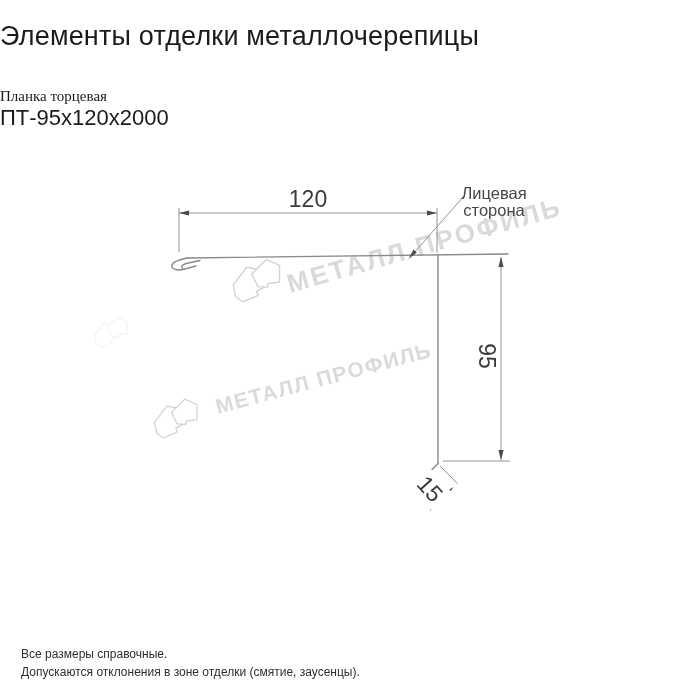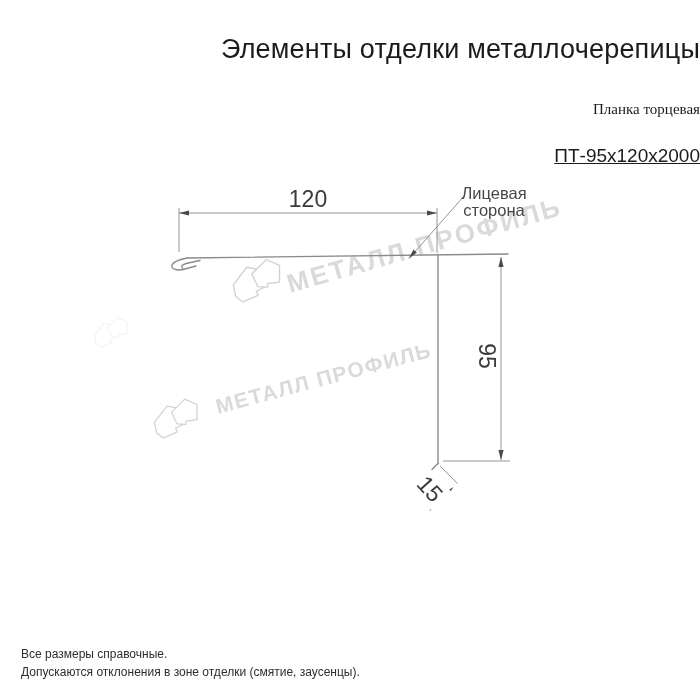--- a/index.html
+++ b/index.html
@@ -2,24 +2,24 @@
 <html><head>
 <meta charset="utf-8">
 <style>
   html,body{margin:0;padding:0;}
   body{
     width:700px;height:700px;position:relative;overflow:hidden;
     background:#ffffff;
     font-family:"Liberation Sans", sans-serif;
     -webkit-font-smoothing:antialiased;
   }
-  .hdr{position:absolute;left:0;width:700px;text-align:right;color:#1b1b1b;margin-top:13px;}
+  .hdr{position:absolute;left:0;width:700px;text-align:left;color:#1b1b1b;}
   .hdr.title{top:21px;font-size:27px;letter-spacing:0.2px;}
   .hdr.sub{top:88px;font-size:15px;font-family:Liberation Serif, serif;}
-  .hdr.code{top:132px;font-size:19px;text-decoration:underline;}
+  .hdr.code{top:105px;font-size:22px;}
   .ftr{position:absolute;left:21px;color:#2e2e2e;font-size:12px;line-height:18px;}
   .ftr.n1{top:645px;}
   .ftr.n2{top:663px;}
   svg{position:absolute;left:0;top:0;}
   svg text{font-family:"Liberation Sans", sans-serif;}
   .dimtxt{fill:#3a3a3a;font-size:23px;}
   .leadtxt{fill:#474747;font-size:16.5px;}
   .wmtxt{fill:#dadada;font-weight:bold;}
   .thin{stroke:#949494;stroke-width:1;fill:none;}
   .prof{stroke:#8a8a8a;stroke-width:1.4;fill:none;stroke-linecap:round;stroke-linejoin:round;}

